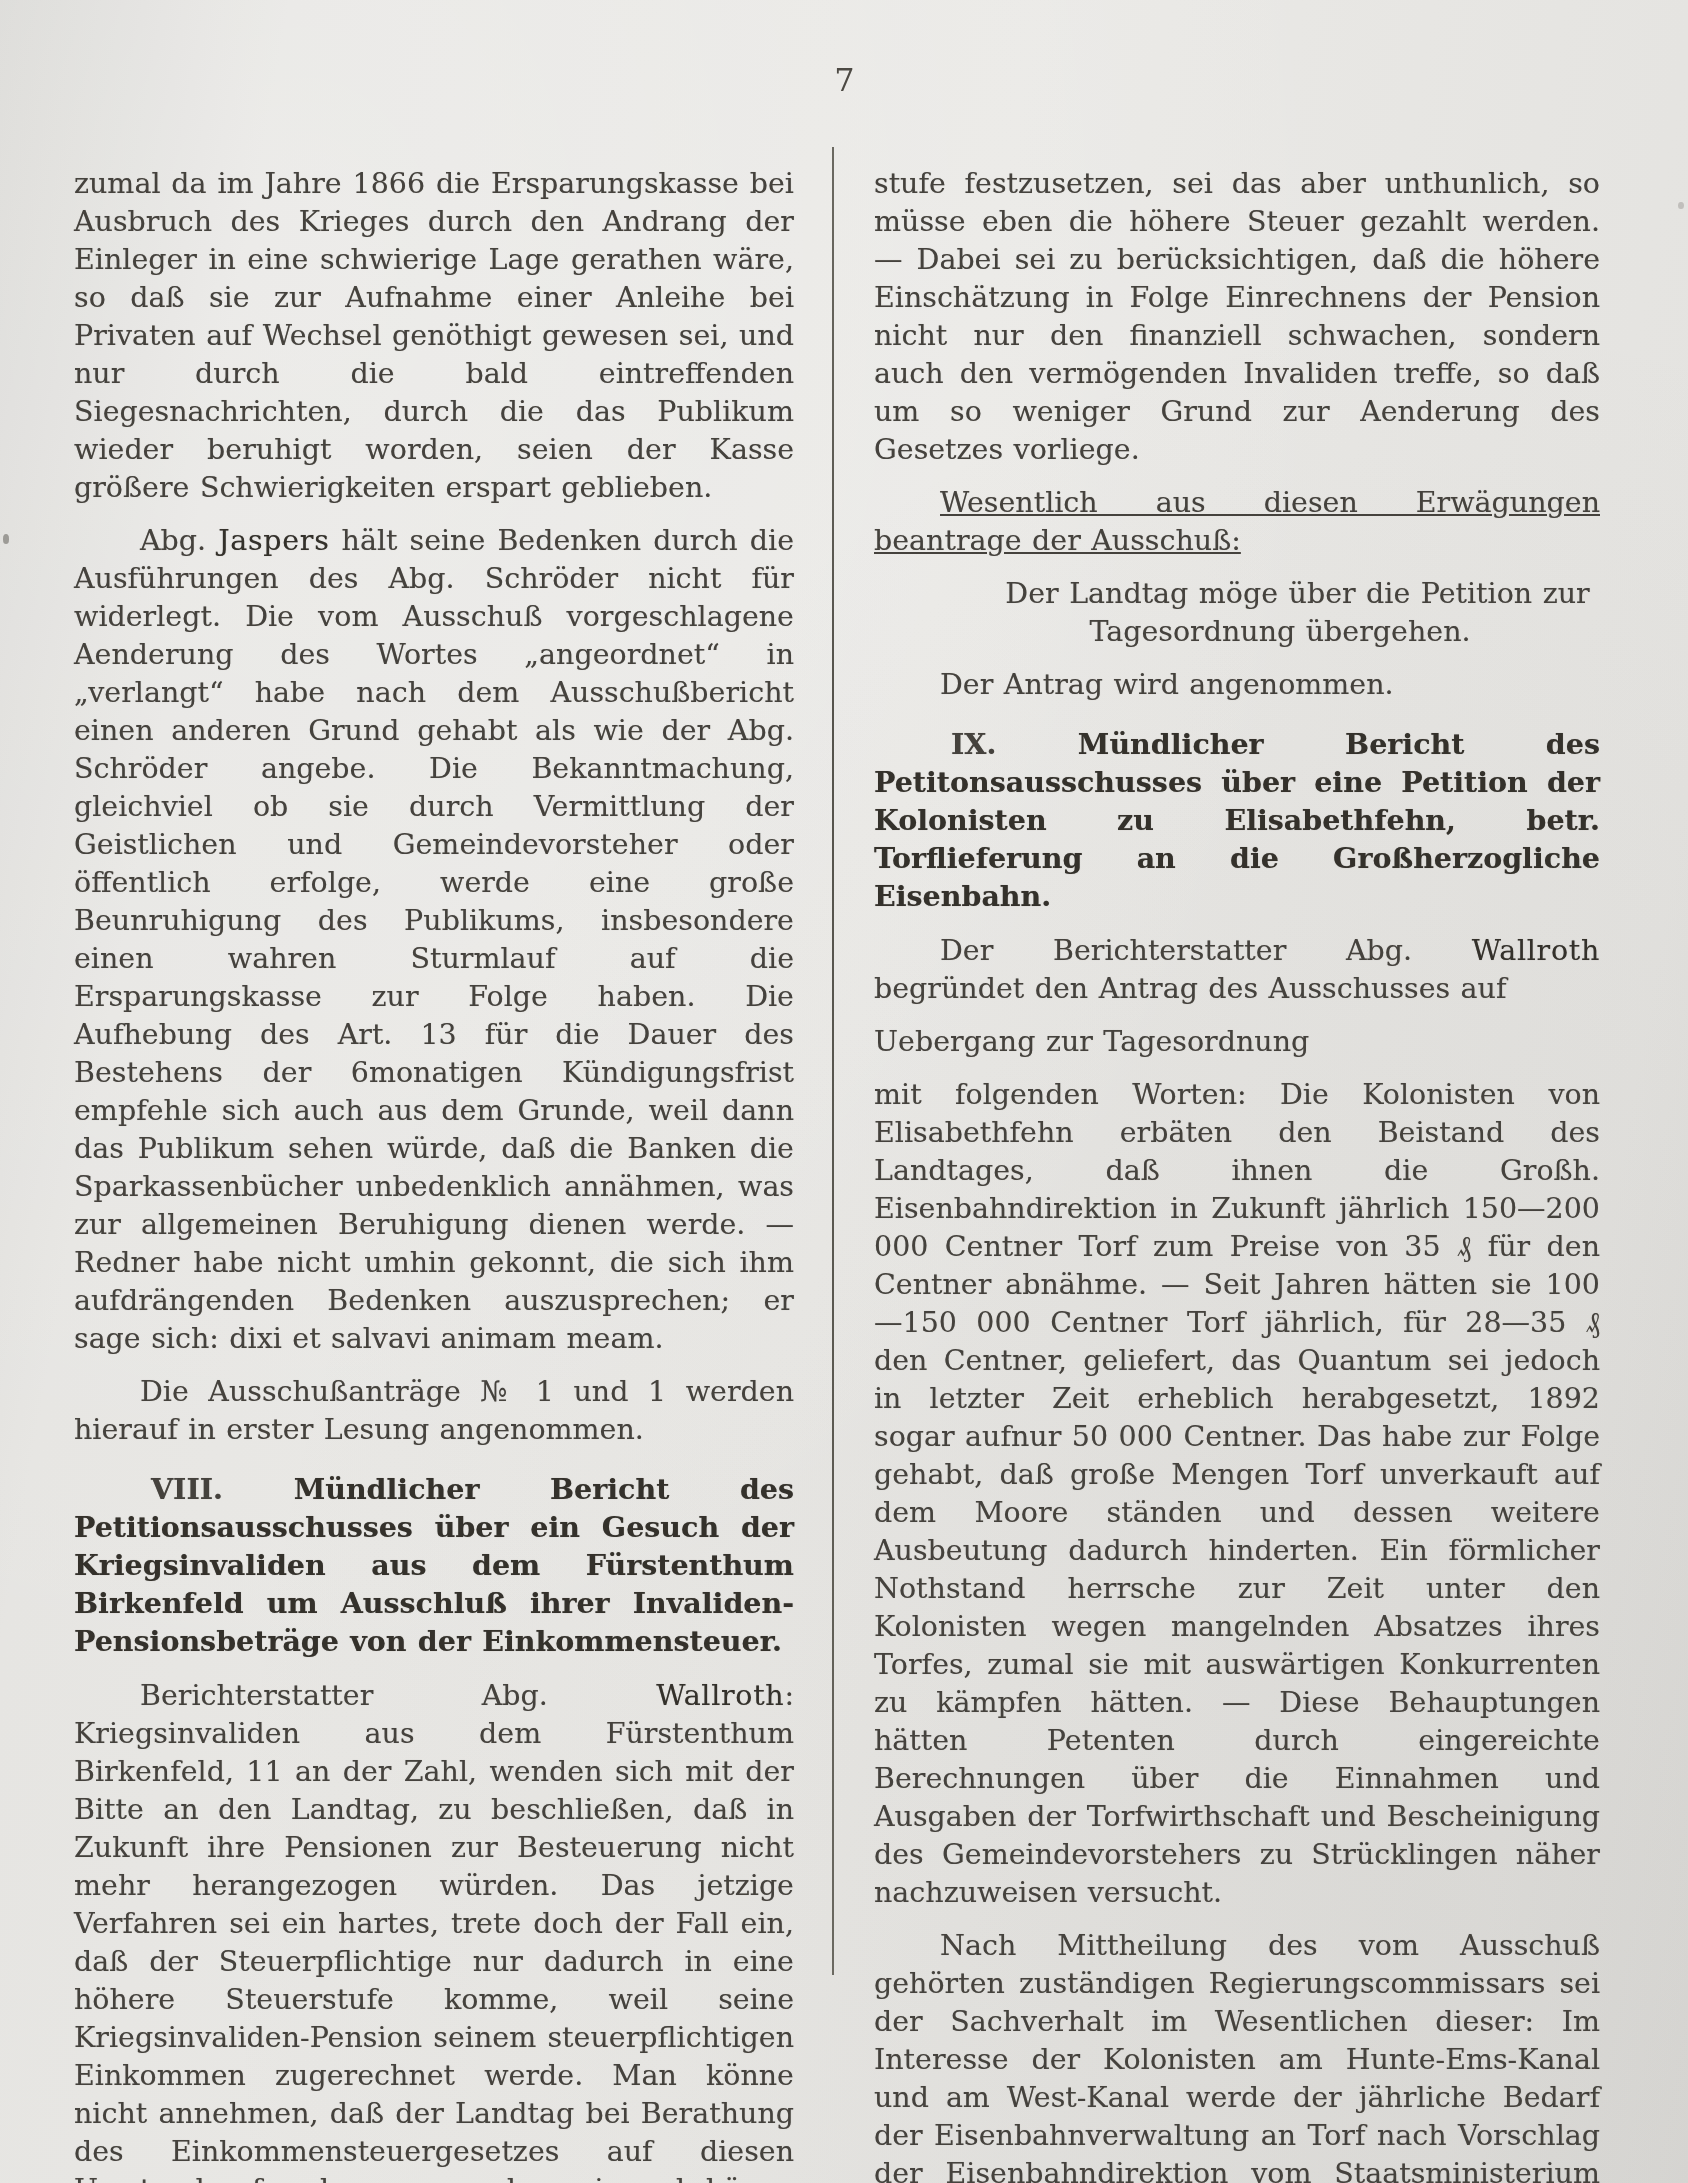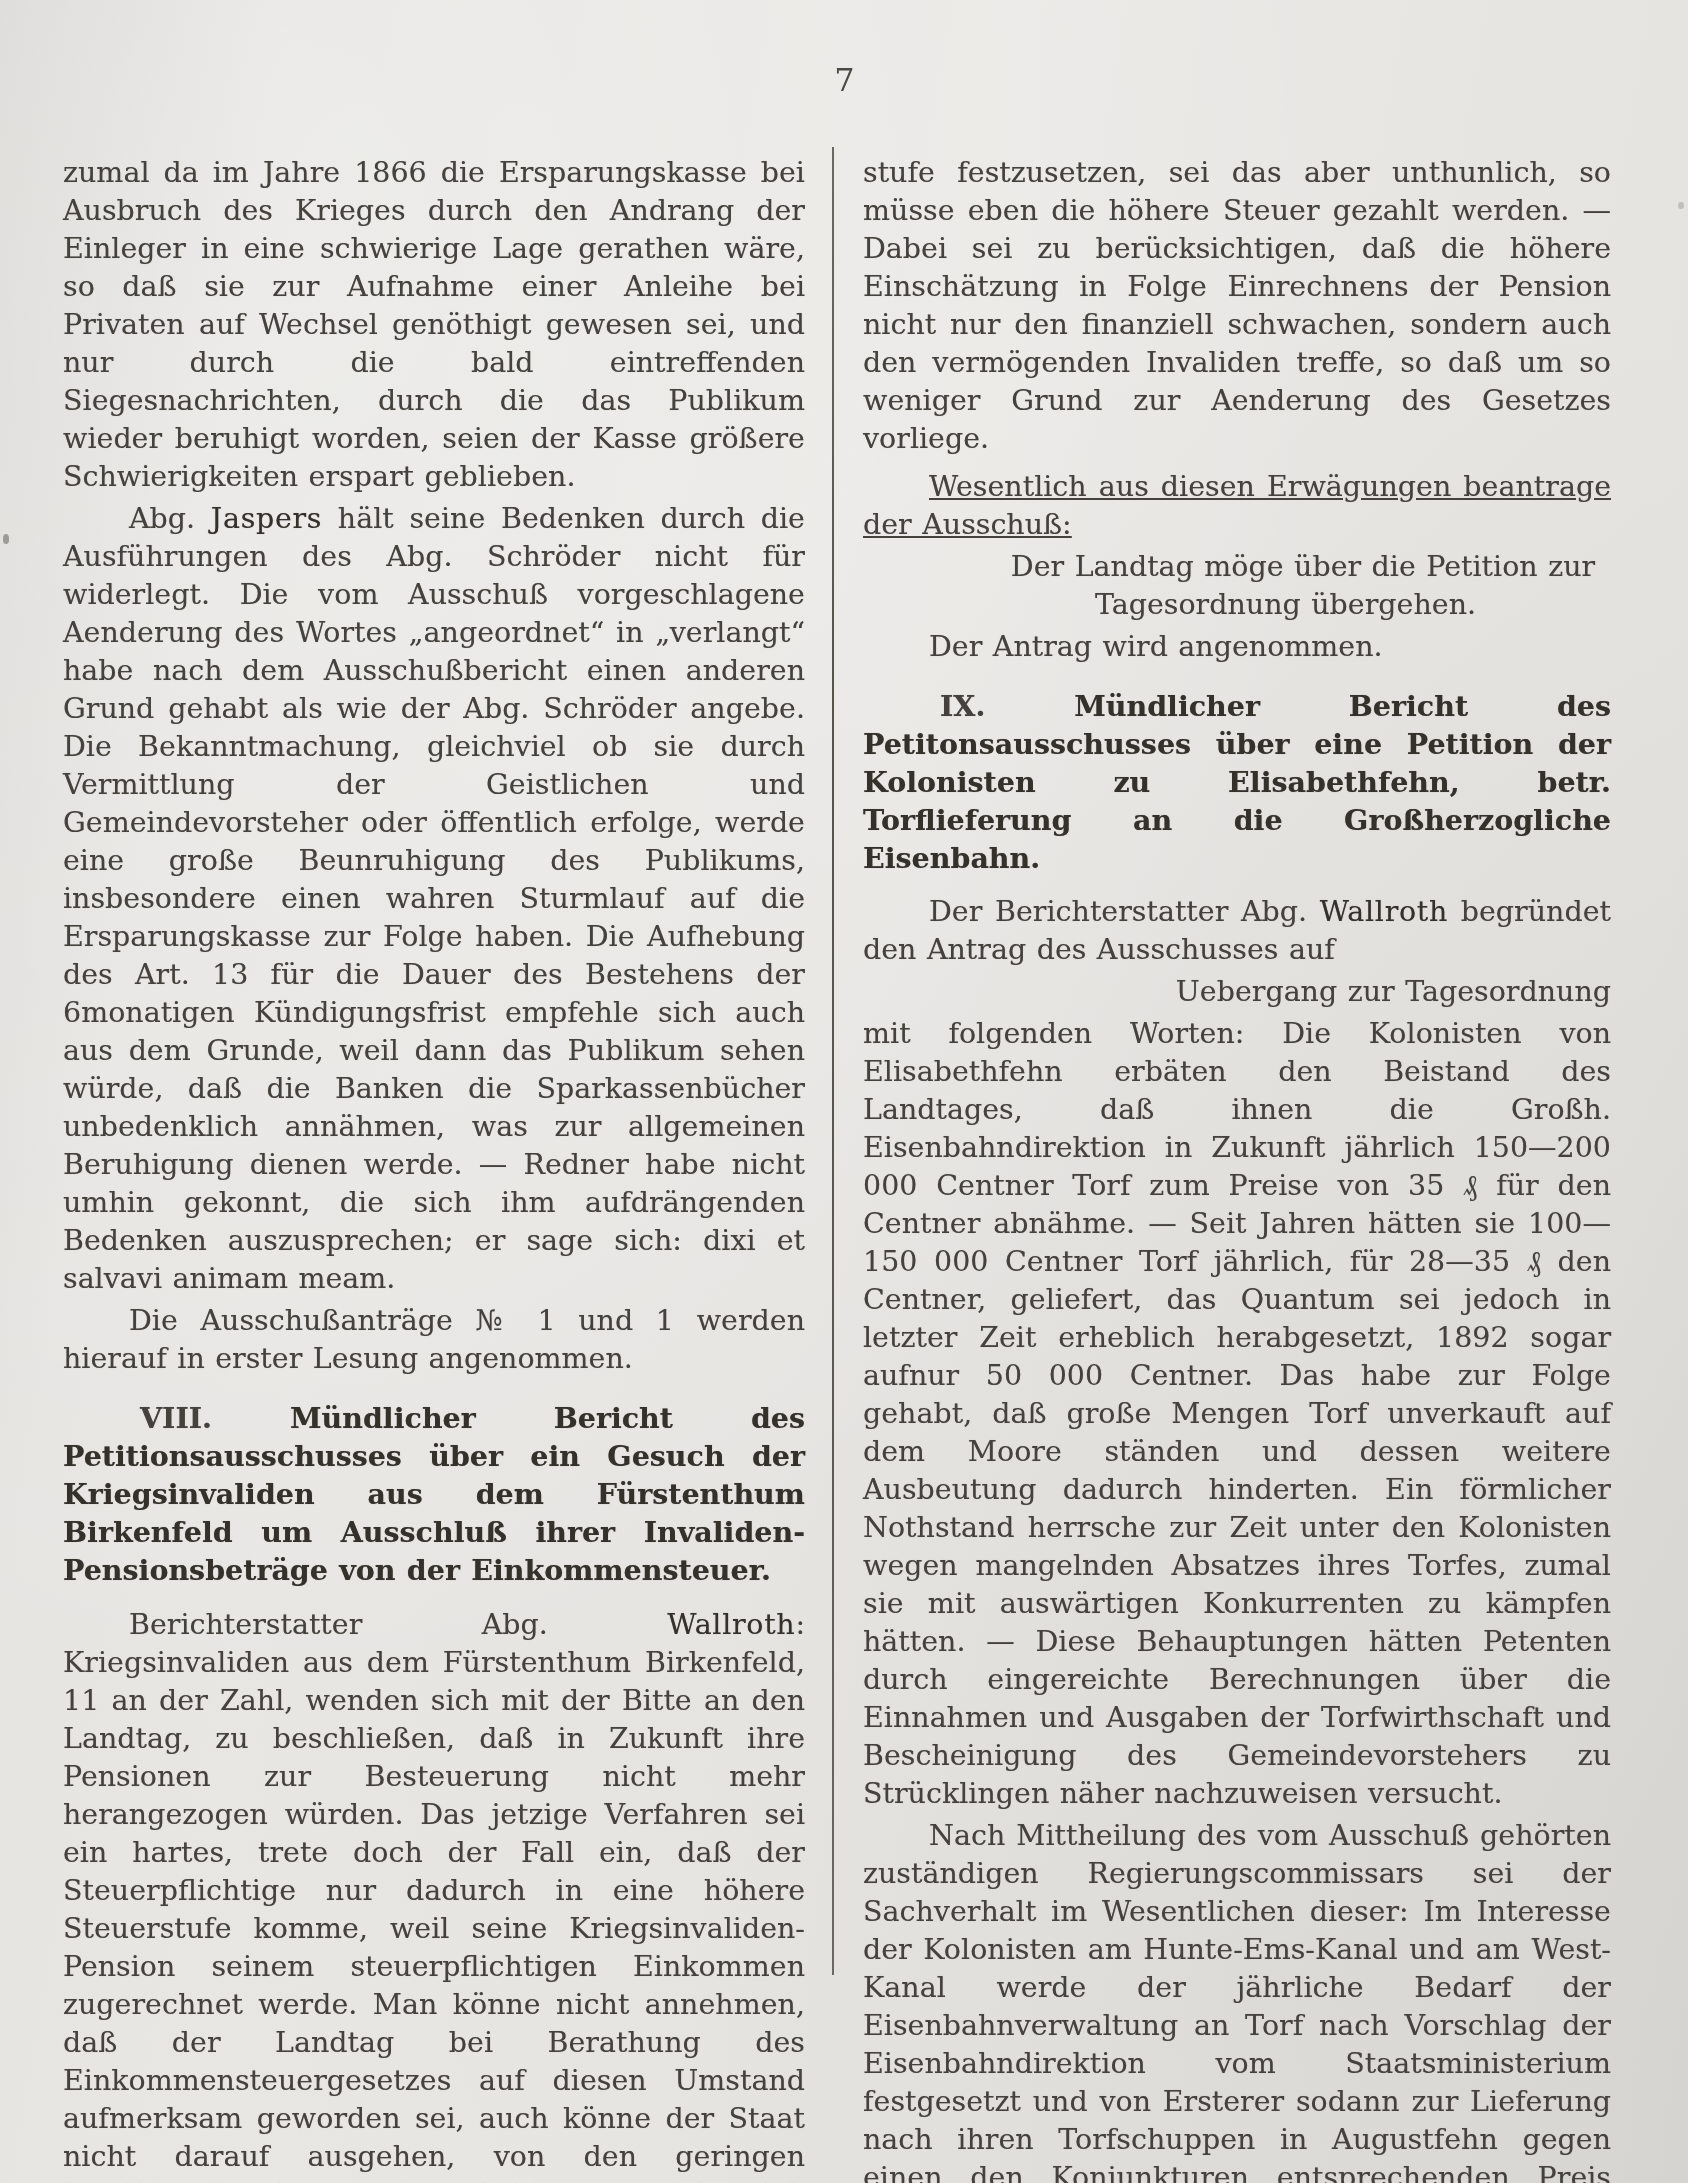--- a/index.html
+++ b/index.html
@@ -39,21 +39,21 @@
     top: 150px;
     font-size: 28.5px;
     line-height: 38px;
     text-align: justify;
     word-spacing: 1.4px;
     text-shadow: 0 0 0.7px rgba(62,60,54,0.35);
   }
   .col-left  { left: 59px;   width: 750px; }
   .col-right { left: 859px; width: 756px; }
 
-  p { margin: 4px; text-indent: 66px; }
+  p { margin: 15px; text-indent: 66px; }
   p.cont { text-indent: 0; }
 
   p.heading {
     font-weight: bold;
     color: #34312b;
     text-indent: 77px;
     margin-top: 21px;
     margin-bottom: 16.7px;
     text-shadow: 0 0 0.7px rgba(40,38,33,0.45);
   }
@@ -62,21 +62,21 @@
   p.sp-above { margin-top: 9.7px; text-decoration: underline; }
 
   p.petition {
     margin-left: 101px;
     text-indent: 35px;
     text-align: center;
   }
 
   p.centerline {
     text-indent: 0;
-    text-align: right;
+    text-align: left;
   }
 
   .speaker {
     font-weight: normal;
     color: #34312b;
     letter-spacing: 0.7px;
     text-shadow: 0 0 0.7px rgba(40,38,33,0.45);
   }
 
   .speck {

